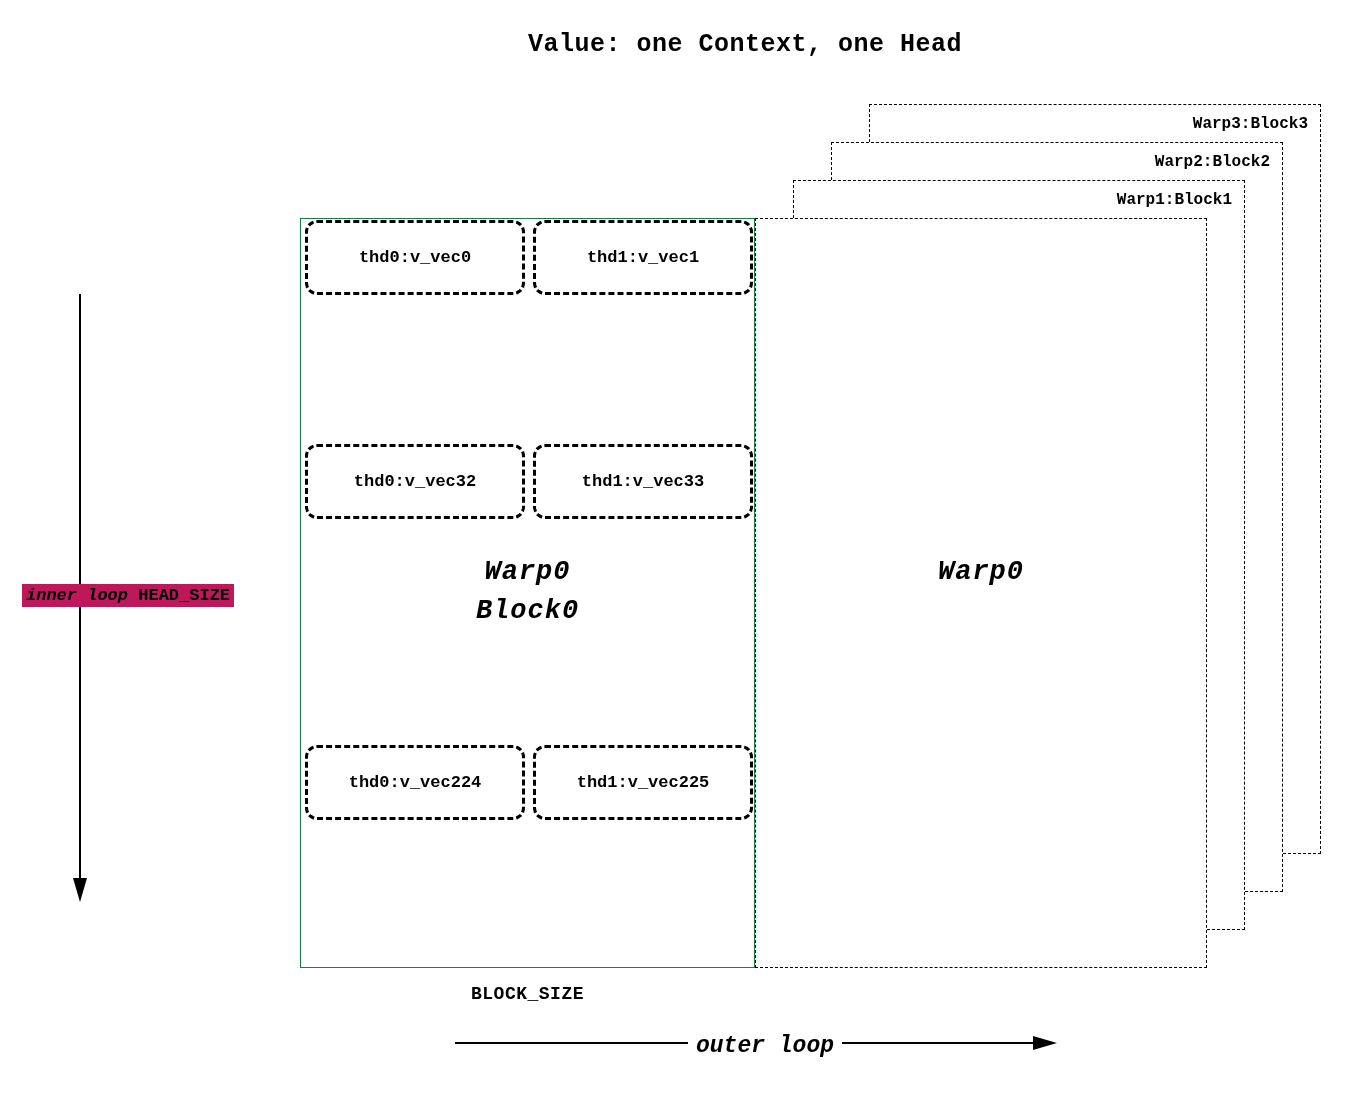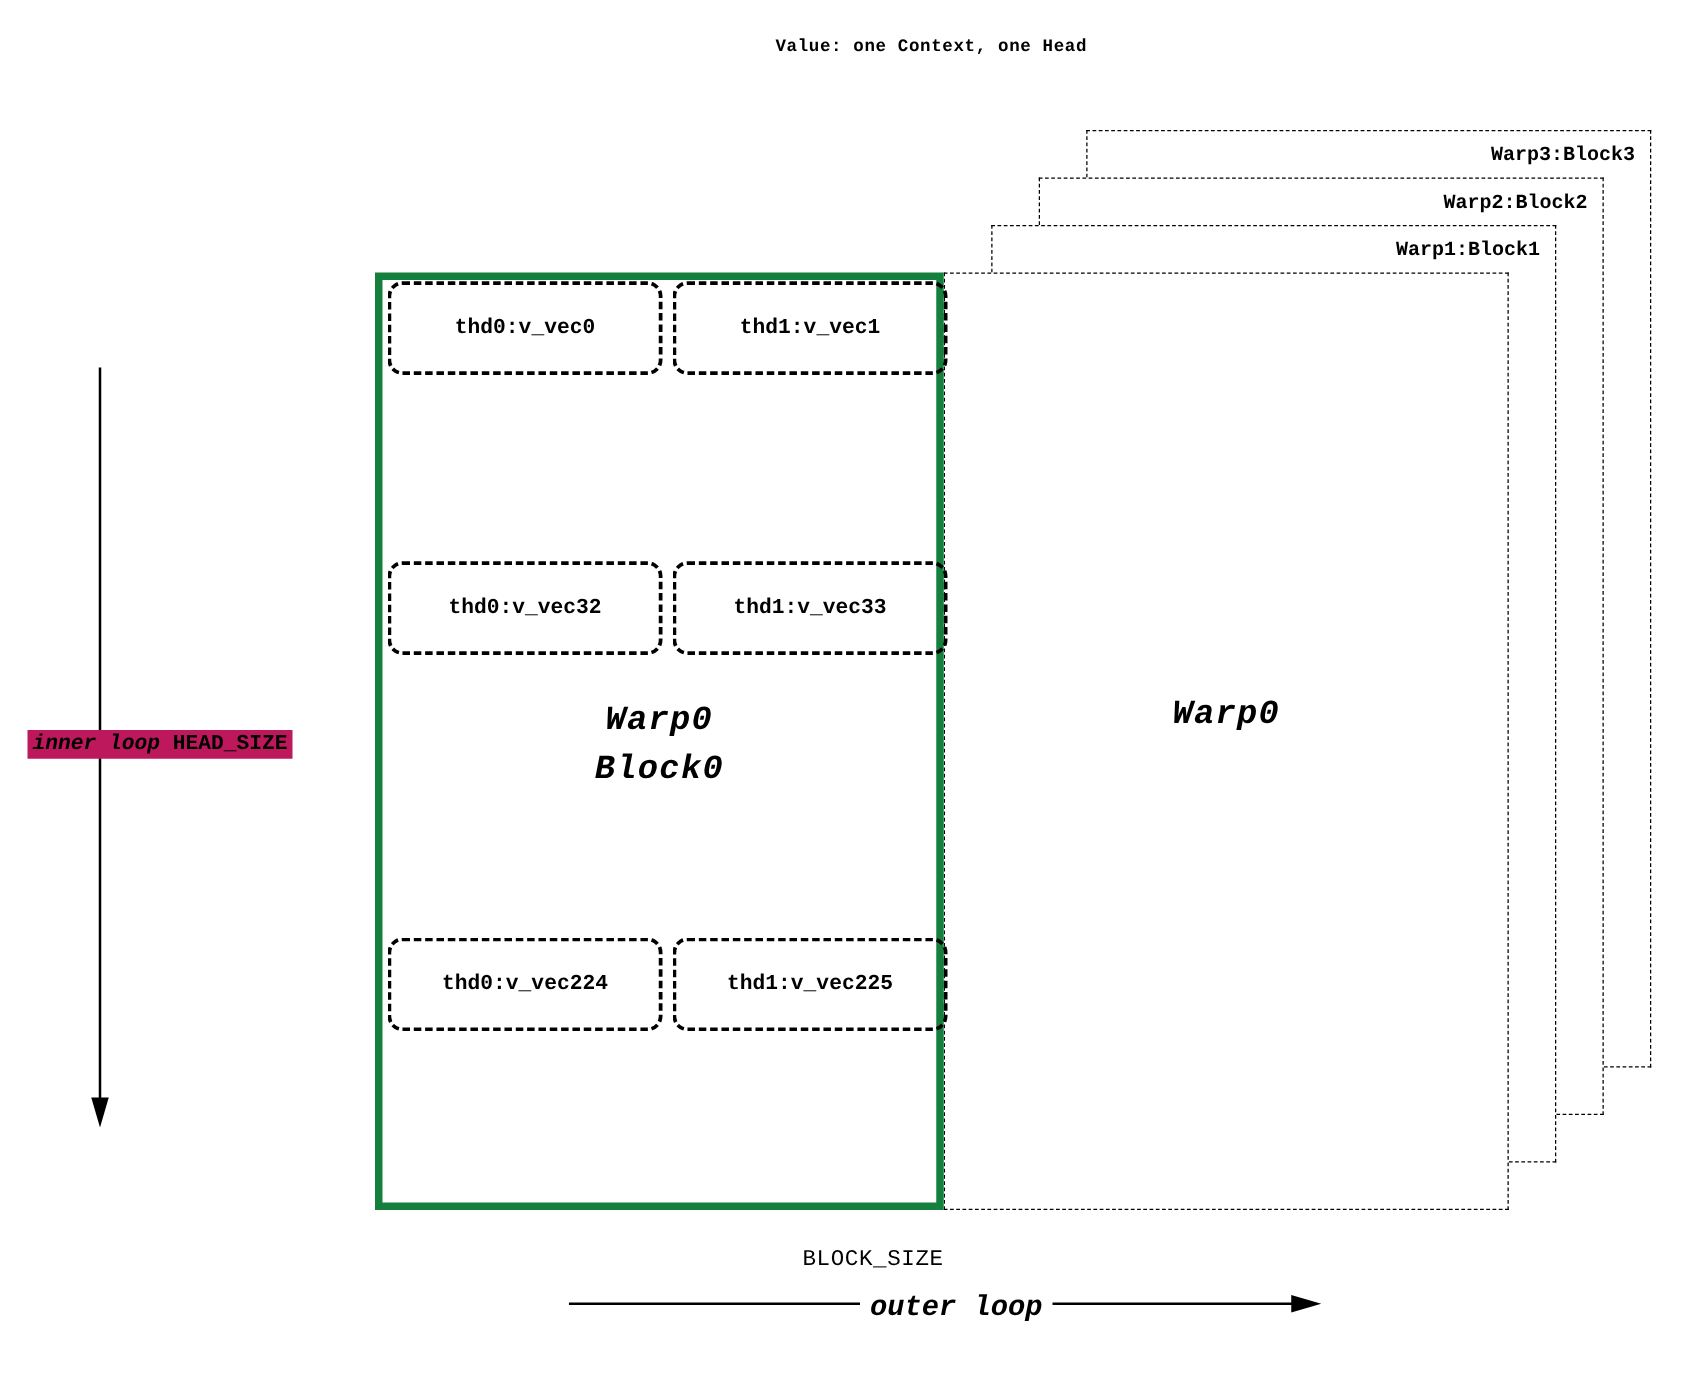--- a/index.html
+++ b/index.html
@@ -10,21 +10,21 @@
     height: 1098px;
     background: #ffffff;
     font-family: "Liberation Mono", "DejaVu Sans Mono", monospace;
     color: #000000;
     overflow: hidden;
   }
   .title {
     position: absolute;
     left: 445px; top: 30px; width: 600px;
     text-align: center;
-    font-size: 14px; font-weight: bold;
+    font-size: 25px; font-weight: bold;
     letter-spacing: 0.5px;
   }
   
   .back-rect {
     position: absolute;
     width: 452px; height: 750px;
     border: 1px dashed #000;
     background: #ffffff;
   }
   .back-rect.r3 { left: 869px; top: 104px; z-index: 1; }
@@ -44,21 +44,21 @@
     width: 452px; height: 750px;
     border: 1px dashed #000;
     background: #ffffff;
     z-index: 4;
   }
   
   .main-rect {
     position: absolute;
     left: 300px; top: 218px;
     width: 455px; height: 750px;
-    border: 6px solid #15803d;
+    border: 1px solid #15803d;
     background: #ffffff;
     z-index: 5;
   }
   .block-label {
     position: absolute;
     left: 0; top: 334px; width: 100%;
     text-align: center;
     font-size: 27px; font-weight: bold; font-style: italic;
     line-height: 1.45;
     letter-spacing: 1px;
@@ -88,25 +88,24 @@
     font-size: 17px; font-weight: bold;
     background: #be185d;
     padding: 2px 4px;
     z-index: 7;
     white-space: nowrap;
   }
   .inner-axis-label .it { font-style: italic; }
   .block-size-label {
     position: absolute;
     left: 300px; top: 984px; width: 455px;
-    text-align: right;
-    font-size: 18px; font-weight: normal;
+    text-align: center;
+    font-size: 18px; font-weight: bold;
     letter-spacing: 0.5px;
     z-index: 6;
-    margin-top: 14px;
   }
   .outer-loop-label {
     position: absolute;
     left: 688px; top: 1033px;
     font-size: 23px; font-weight: bold; font-style: italic;
     background: #ffffff;
     padding: 0 8px;
     z-index: 7;
     white-space: nowrap;
   }

